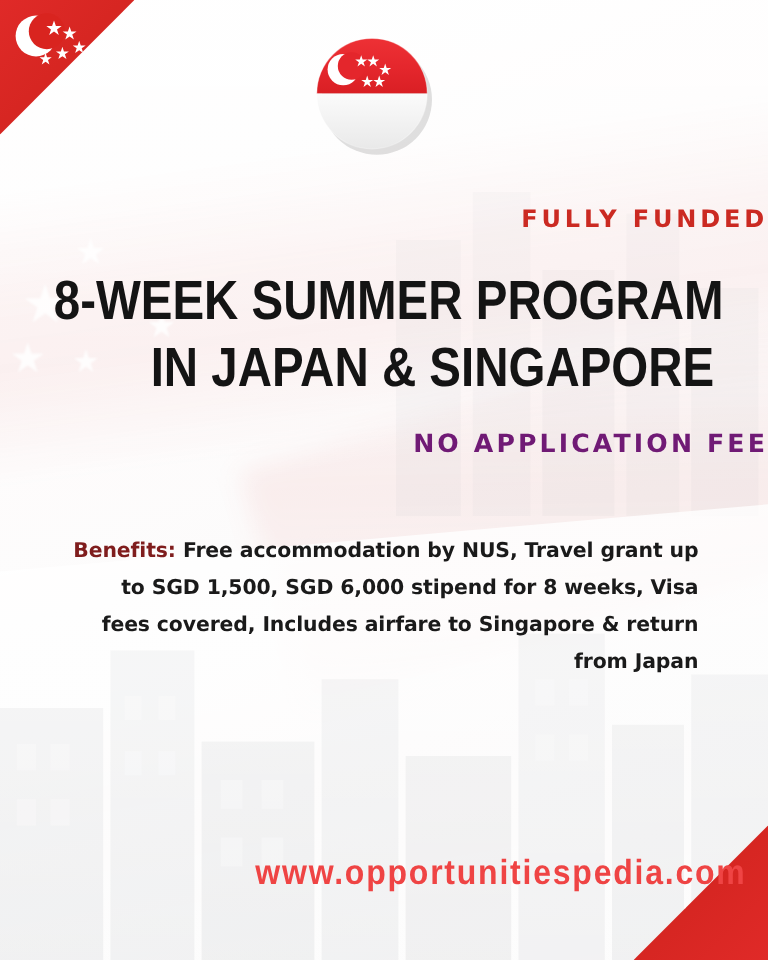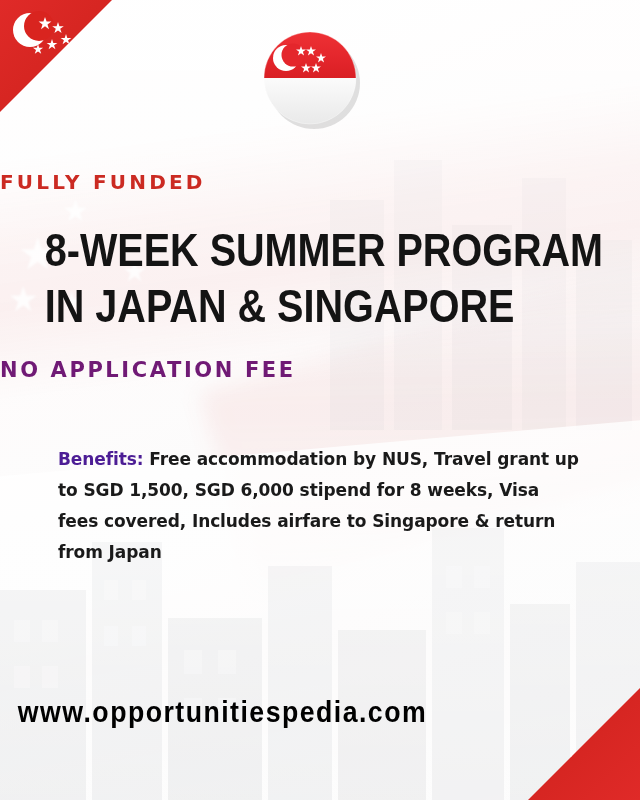--- a/index.html
+++ b/index.html
@@ -132,21 +132,21 @@
     top: 28px;
     width: 104px;
     height: 104px;
   }
   .badge svg { display: block; width: 100%; height: 100%; }
 
   
   .content {
     position: absolute;
     inset: 0;
-    text-align: left;
+    text-align: right;
     padding-left: 44px;
   }
 
   .eyebrow {
     position: absolute;
     left: 0; right: 0;
     top: 170px;
     font-family: "DejaVu Sans", sans-serif;
     font-weight: bold;
     font-size: 20px;
@@ -188,42 +188,42 @@
     left: 58px;
     right: 58px;
     top: 444px;
     font-family: "DejaVu Sans", sans-serif;
     font-weight: bold;
     font-size: 17px;
     line-height: 31px;
     color: #1a1a1a;
     letter-spacing: -0.1px;
   }
-  .benefits .lbl { color: #4c1d95; margin-top: 13px; }
+  .benefits .lbl { color: #7f1d1d; margin-top: 13px; }
 
   .cta {
     position: absolute;
     left: 0; right: 0;
     top: 605px;
     font-family: "DejaVu Sans", sans-serif;
     font-weight: bold;
     font-size: 21px;
     letter-spacing: 2.4px;
     color: #cb2a22;
   }
 
   .url {
     position: absolute;
     left: 0; right: 0;
-    top: 696px;
+    top: 712px;
     font-family: "Liberation Sans Narrow", "Liberation Sans", sans-serif;
     font-weight: bold;
     font-size: 29px;
     letter-spacing: 1.6px;
-    color: #000000;
+    color: #ef4444;
   }
   .url span { display: inline-block; transform: scaleX(0.92); }
 </style>
 </head>
 <body>
 
 <div id="poster">
 
   <div class="bg-base"></div>
   <div class="bg-band-pink"></div>

